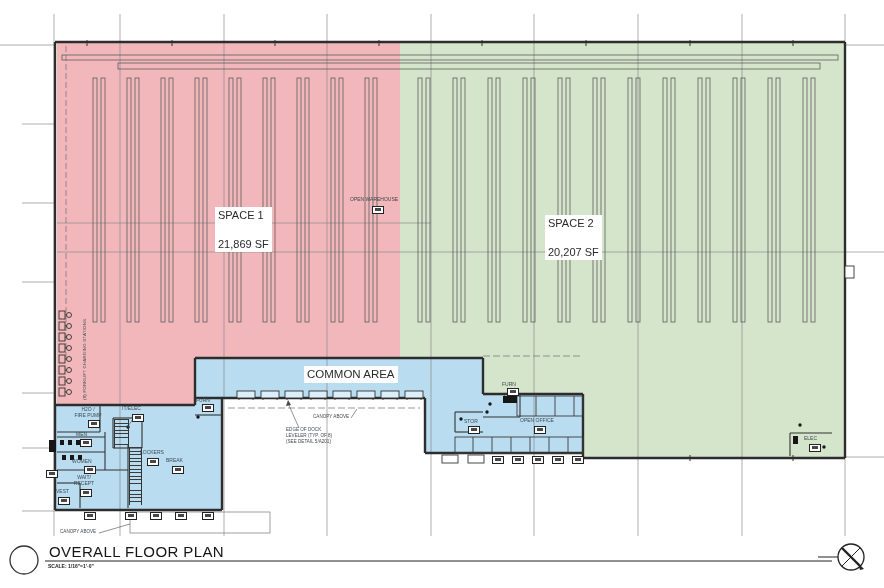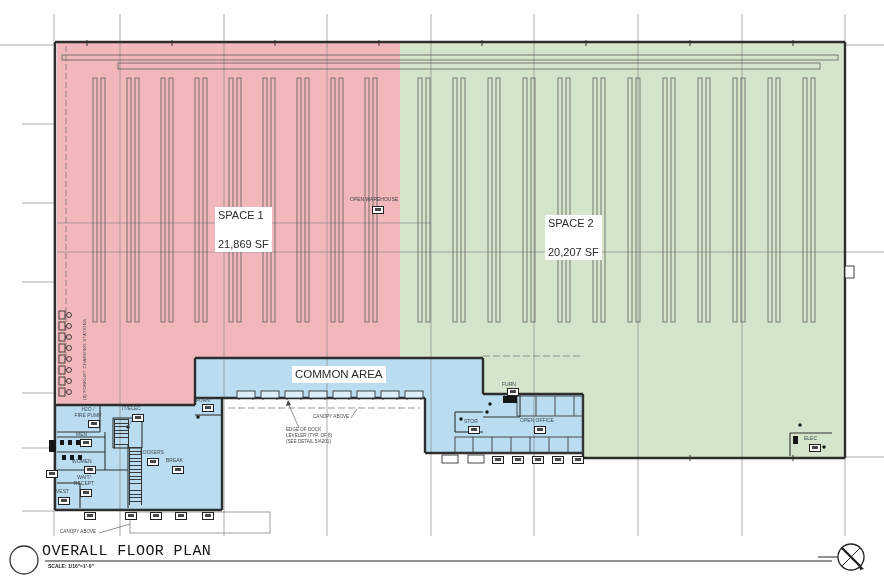--- a/index.html
+++ b/index.html
@@ -291,21 +291,21 @@
     <polygon points="858,563 864,569 860,570" fill="#222" stroke="none"></polygon>
   </g>
 </svg>
 
   <div class="lbl big" style="left:215px;top:207px;"><span>SPACE 1</span><br>
         <span>21,869 SF</span></div>
 
   <div class="lbl big" style="left:545px;top:215px;"><span>SPACE 2</span><br>
         <span>20,207 SF</span></div>
 
-  <div class="lbl big" style="left:292px;top:366px;font-size:11.5px;">COMMON AREA</div>
+  <div class="lbl big" style="left:304px;top:366px;font-size:11.5px;">COMMON AREA</div>
 
   <div class="lbl room" style="left:350px;top:197px;color:#3c4349;">OPEN WAREHOUSE</div>
 
   <div class="lbl room vtext" style="left:82px;top:312px;height:88px;width:12px;font-size:4.4px;text-align:left;">(8) FORKLIFT CHARGING STATIONS</div>
 
   <div class="lbl room" style="left:64px;top:407px;width:48px;">H2O /
 FIRE PUMP</div>
   <div class="lbl room" style="left:122px;top:406px;">IT/ELEC</div>
   <div class="lbl room" style="left:76px;top:432px;">MEN</div>
   <div class="lbl room" style="left:72px;top:459px;">WOMEN</div>
@@ -349,16 +349,16 @@
   <div class="tag" style="left:492px;top:456px;"></div>
   <div class="tag" style="left:512px;top:456px;"></div>
   <div class="tag" style="left:532px;top:456px;"></div>
   <div class="tag" style="left:552px;top:456px;"></div>
   <div class="tag" style="left:572px;top:456px;"></div>
   <div class="tag" style="left:46px;top:470px;"></div>
 
   <div class="hatch" style="left:114px;top:419px;width:13px;height:29px;"></div>
   <div class="hatch" style="left:129px;top:447px;width:11px;height:58px;"></div>
 
-  <div class="title" style="left:42px;top:543px;font-family:Liberation Mono, monospace;">OVERALL FLOOR PLAN</div>
+  <div class="title" style="left:49px;top:543px;">OVERALL FLOOR PLAN</div>
   <div class="scale" style="left:48px;top:563px;">SCALE: 1/16"=1'-0"</div>
 
 </div>
 
 </body></html>

